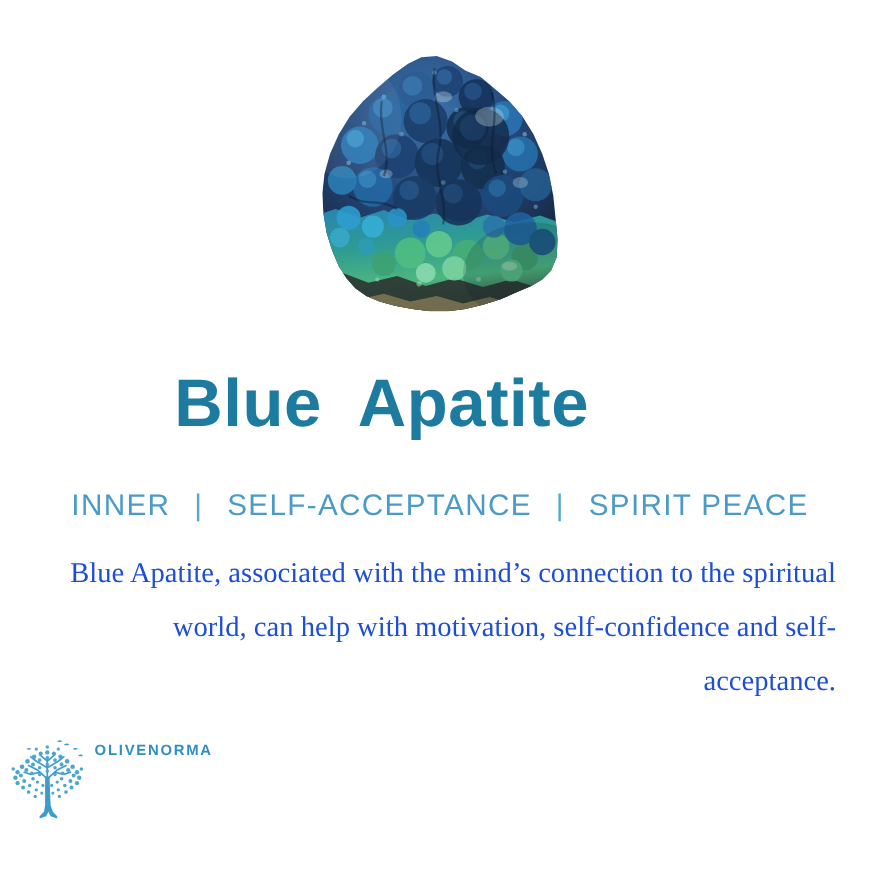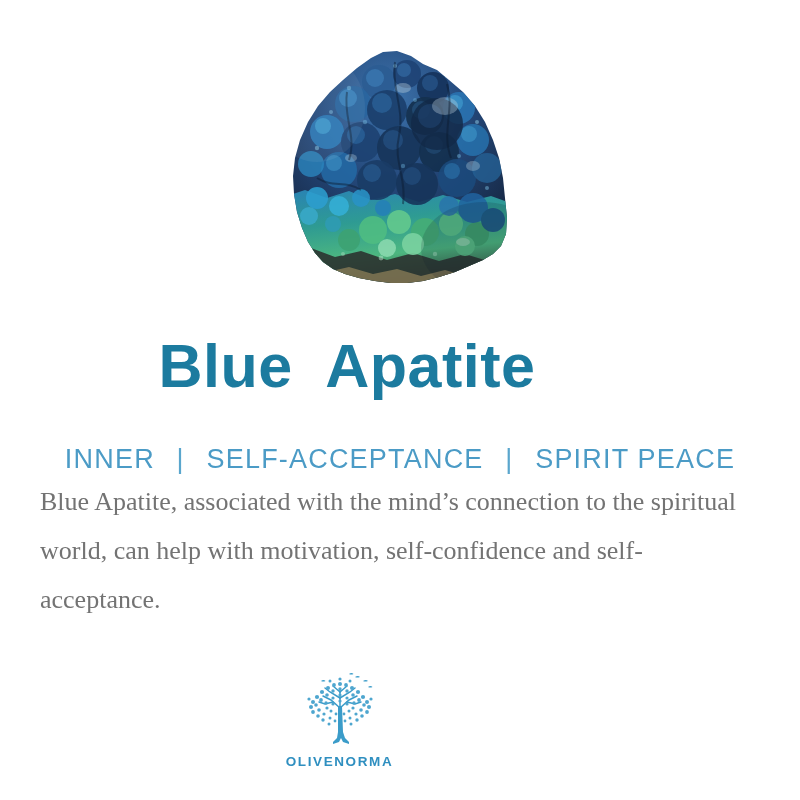--- a/index.html
+++ b/index.html
@@ -70,39 +70,39 @@
   .keywords .sep {
     display: inline;
     padding: 0 13px;
     color: #5aa6cd;
   }
 
   
   .description {
     position: absolute;
     left: 40px;
-    top: 477px;
+    top: 496px;
     width: 720px;
-    text-align: left;
+    text-align: right;
     font-family: "Liberation Serif", "DejaVu Serif", serif;
     font-weight: normal;
     font-size: 26px;
     line-height: 49px;
-    color: #737373;
+    color: #1d4ed8;
   }
 
   
   .logo {
     position: absolute;
     left: 0;
     top: 672px;
     width: 679px;
     display: flex;
-    flex-direction: column;
-    align-items: center;
+    flex-direction: row;
+    align-items: flex-start;
   }
   .logo-mark {
     display: block;
     width: 86px;
     height: 80px;
   }
   .logo-word {
     margin-top: 2px;
     font-family: "Liberation Sans", sans-serif;
     font-weight: bold;

